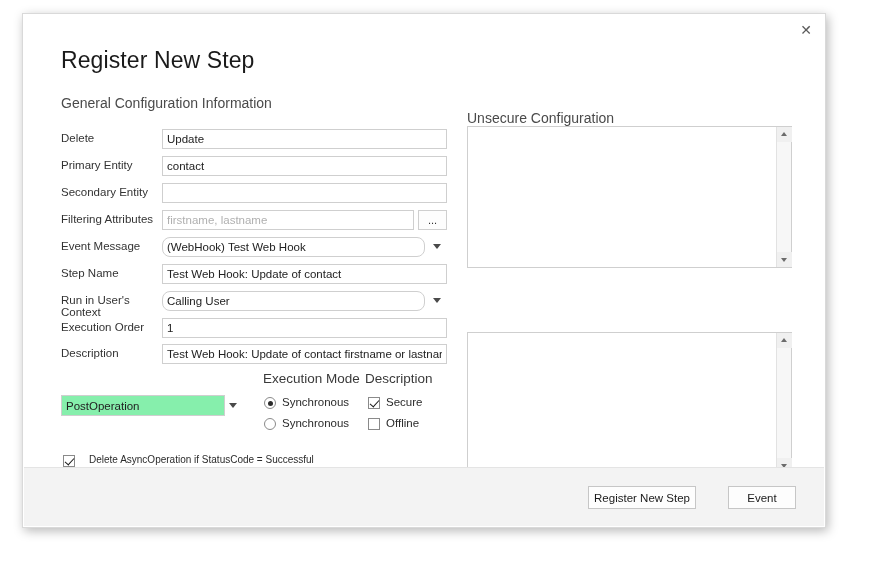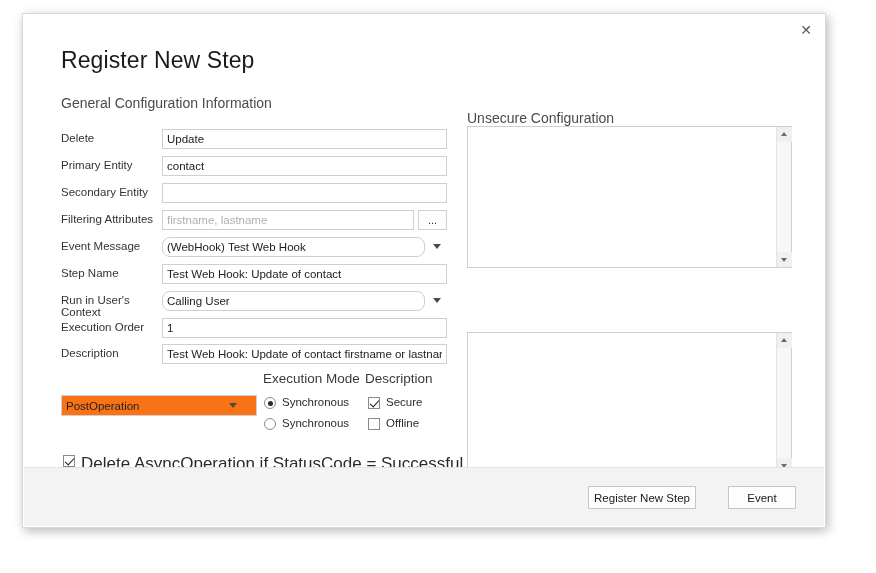--- a/index.html
+++ b/index.html
@@ -163,25 +163,25 @@
   .pipeline-select-wrap {
     position: absolute;
     left: 38px;
     top: 381px;
     width: 182px;
     height: 21px;
   }
   .pipeline-select-wrap select {
     position: absolute;
     left: 0; top: 0;
-    width: 196px;
+    width: 164px;
     height: 21px;
     box-sizing: border-box;
     border: 1px solid #cfcfcf;
-    background: #f97316;
+    background: #86efac;
     font-size: 11.5px;
     color: #222;
     padding: 0 18px 0 4px;
     -webkit-appearance: none;
     -moz-appearance: none;
     appearance: none;
     font-family: "Liberation Sans", sans-serif;
     outline: none;
   }
   .pipeline-select-wrap .chev { top: 8px; }
@@ -228,21 +228,21 @@
     transform: rotate(42deg);
   }
   .opt-label {
     position: absolute;
     left: 18px;
     top: 0px;
     white-space: nowrap;
   }
 
   #delete-async-row { left: 40px; top: 440px; }
-  #delete-async-row .opt-label { font-size: 17px; }
+  #delete-async-row .opt-label { font-size: 10px; margin-left: 8px; }
 
   
   .config-box {
     position: absolute;
     box-sizing: border-box;
     border: 1px solid #cfcfcf;
     background: #ffffff;
   }
   #unsecure-box { left: 444px; top: 112px; width: 325px; height: 142px; }
   #secure-box   { left: 444px; top: 318px; width: 325px; height: 142px; }

